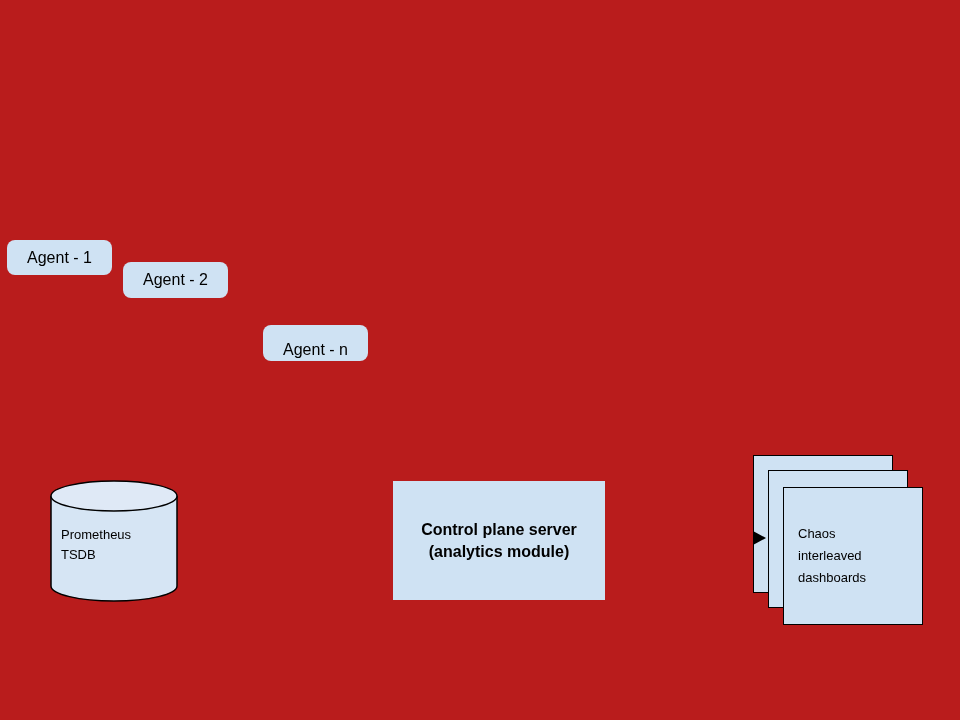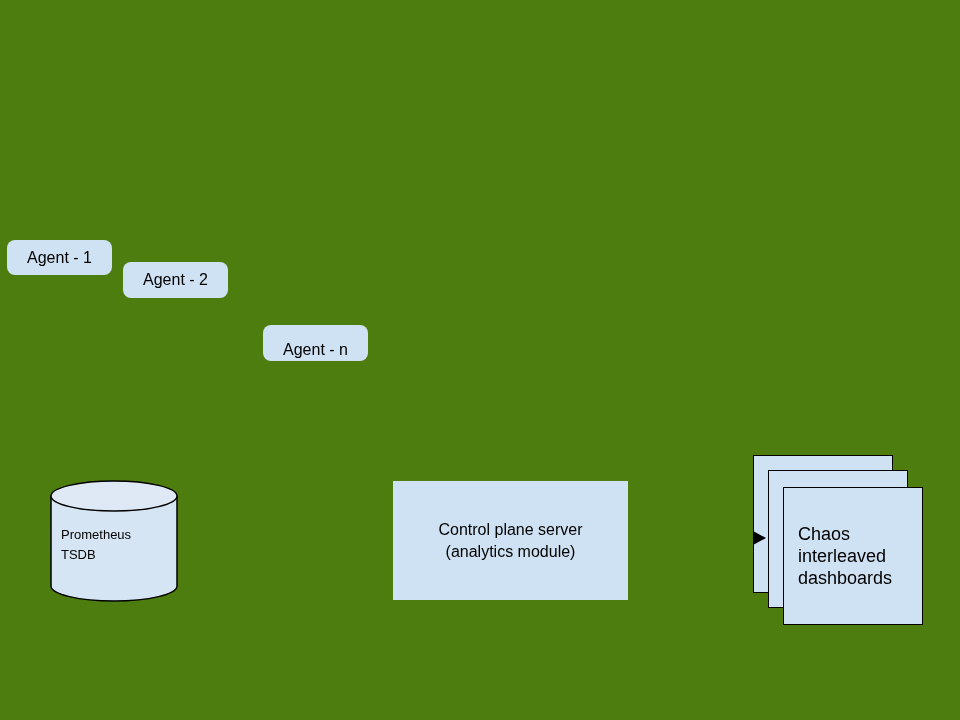--- a/index.html
+++ b/index.html
@@ -5,21 +5,21 @@
   html, body {
     margin: 0;
     padding: 0;
     background: #000000;
     font-family: "Liberation Sans", sans-serif;
   }
   .canvas {
     position: relative;
     width: 960px;
     height: 720px;
-    background: #4d7c0f;
+    background: #b91c1c;
     overflow: hidden;
     color: #000;
   }
   .node {
     position: absolute;
     background: #cfe2f3;
     color: #000000;
     font-size: 16px;
     line-height: 22px;
     box-sizing: border-box;
@@ -33,27 +33,28 @@
     justify-content: center;
     white-space: nowrap;
   }
   .agent-1 { left: 7px;   top: 240px; height: 35px; }
   .agent-2 { left: 123px; top: 262px; }
   .agent-n { left: 263px; top: 325px; align-items: flex-end; }
 
   .server-box {
     left: 393px;
     top: 481px;
-    width: 235px;
+    width: 212px;
     height: 119px;
     display: flex;
     align-items: center;
     justify-content: center;
     text-align: center;
     white-space: pre-line;
+    font-weight: bold;
   }
 
   .cylinder-wrap {
     position: absolute;
     left: 50px;
     top: 480px;
     width: 128px;
     height: 122px;
   }
   .cylinder-wrap svg { display: block; }
@@ -76,21 +77,21 @@
   }
   .dash-back   { left: 753px; top: 455px; }
   .dash-middle { left: 768px; top: 470px; }
   .dash-front  {
     left: 783px; top: 487px;
     display: flex;
     align-items: center;
   }
   .dash-front .dash-label {
     padding-left: 14px;
-    font-size: 18px;
+    font-size: 13px;
     line-height: 22px;
     white-space: pre-line;
   }
 
   .arrowhead {
     position: absolute;
     left: 753px;
     top: 531px;
     width: 0;
     height: 0;

